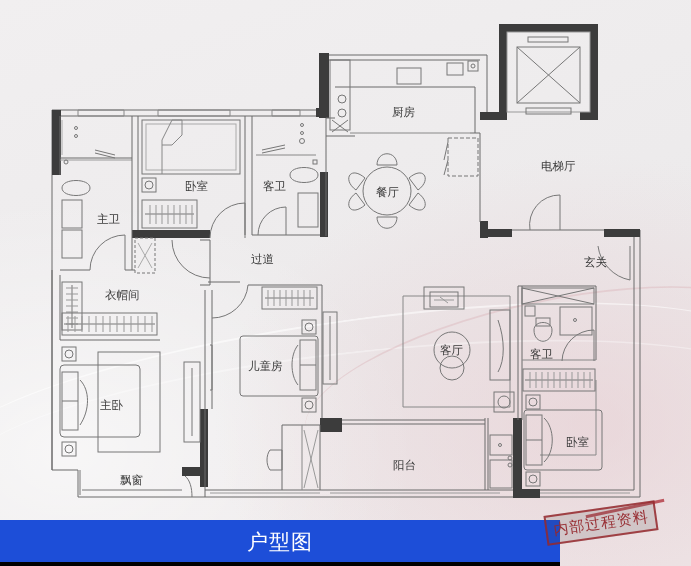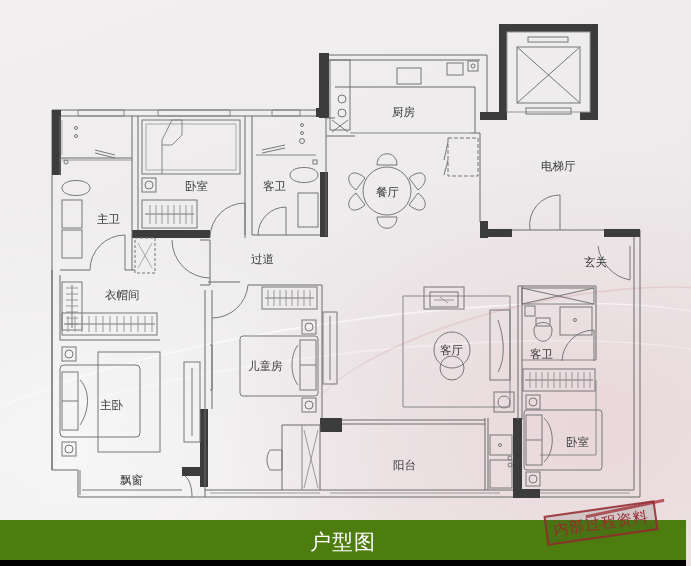--- a/index.html
+++ b/index.html
@@ -21,23 +21,23 @@
     border-radius: 50%;
     transform: rotate(-8deg);
   }
   .swoosh.s2 { top: 350px; left: -40px; border-top-color: rgba(255,255,255,0.35); transform: rotate(-6deg); }
   .swoosh.s3 { top: 300px; left: 300px; width: 500px; border-top-color: rgba(215,170,175,0.35); transform: rotate(-12deg); }
   svg.plan { position: absolute; left: 0; top: 0; }
   .room-label {
     font-family: "DejaVu Sans", sans-serif; font-size: 11.5px; fill: #3a3a3a;
   }
   .banner {
-    position: absolute; left: 0; top: 520px; width: 686px; height: 46px;
-    background: #4d7c0f;
-    border-bottom: 6px solid #000000;
+    position: absolute; left: 0; top: 520px; width: 560px; height: 46px;
+    background: #1d4ed8;
+    border-bottom: 4px solid #000000;
     box-sizing: border-box;
   }
   .banner-title {
     position: absolute; left: 0; right: 0; top: 8px; text-align: center;
     color: #ffffff; font-size: 21px; letter-spacing: 1px;
     font-family: "DejaVu Sans", sans-serif;
   }
   .stamp {
     position: absolute; left: 545px; top: 508px; width: 112px; height: 30px;
     border: 2px solid rgba(150,40,45,0.85);

